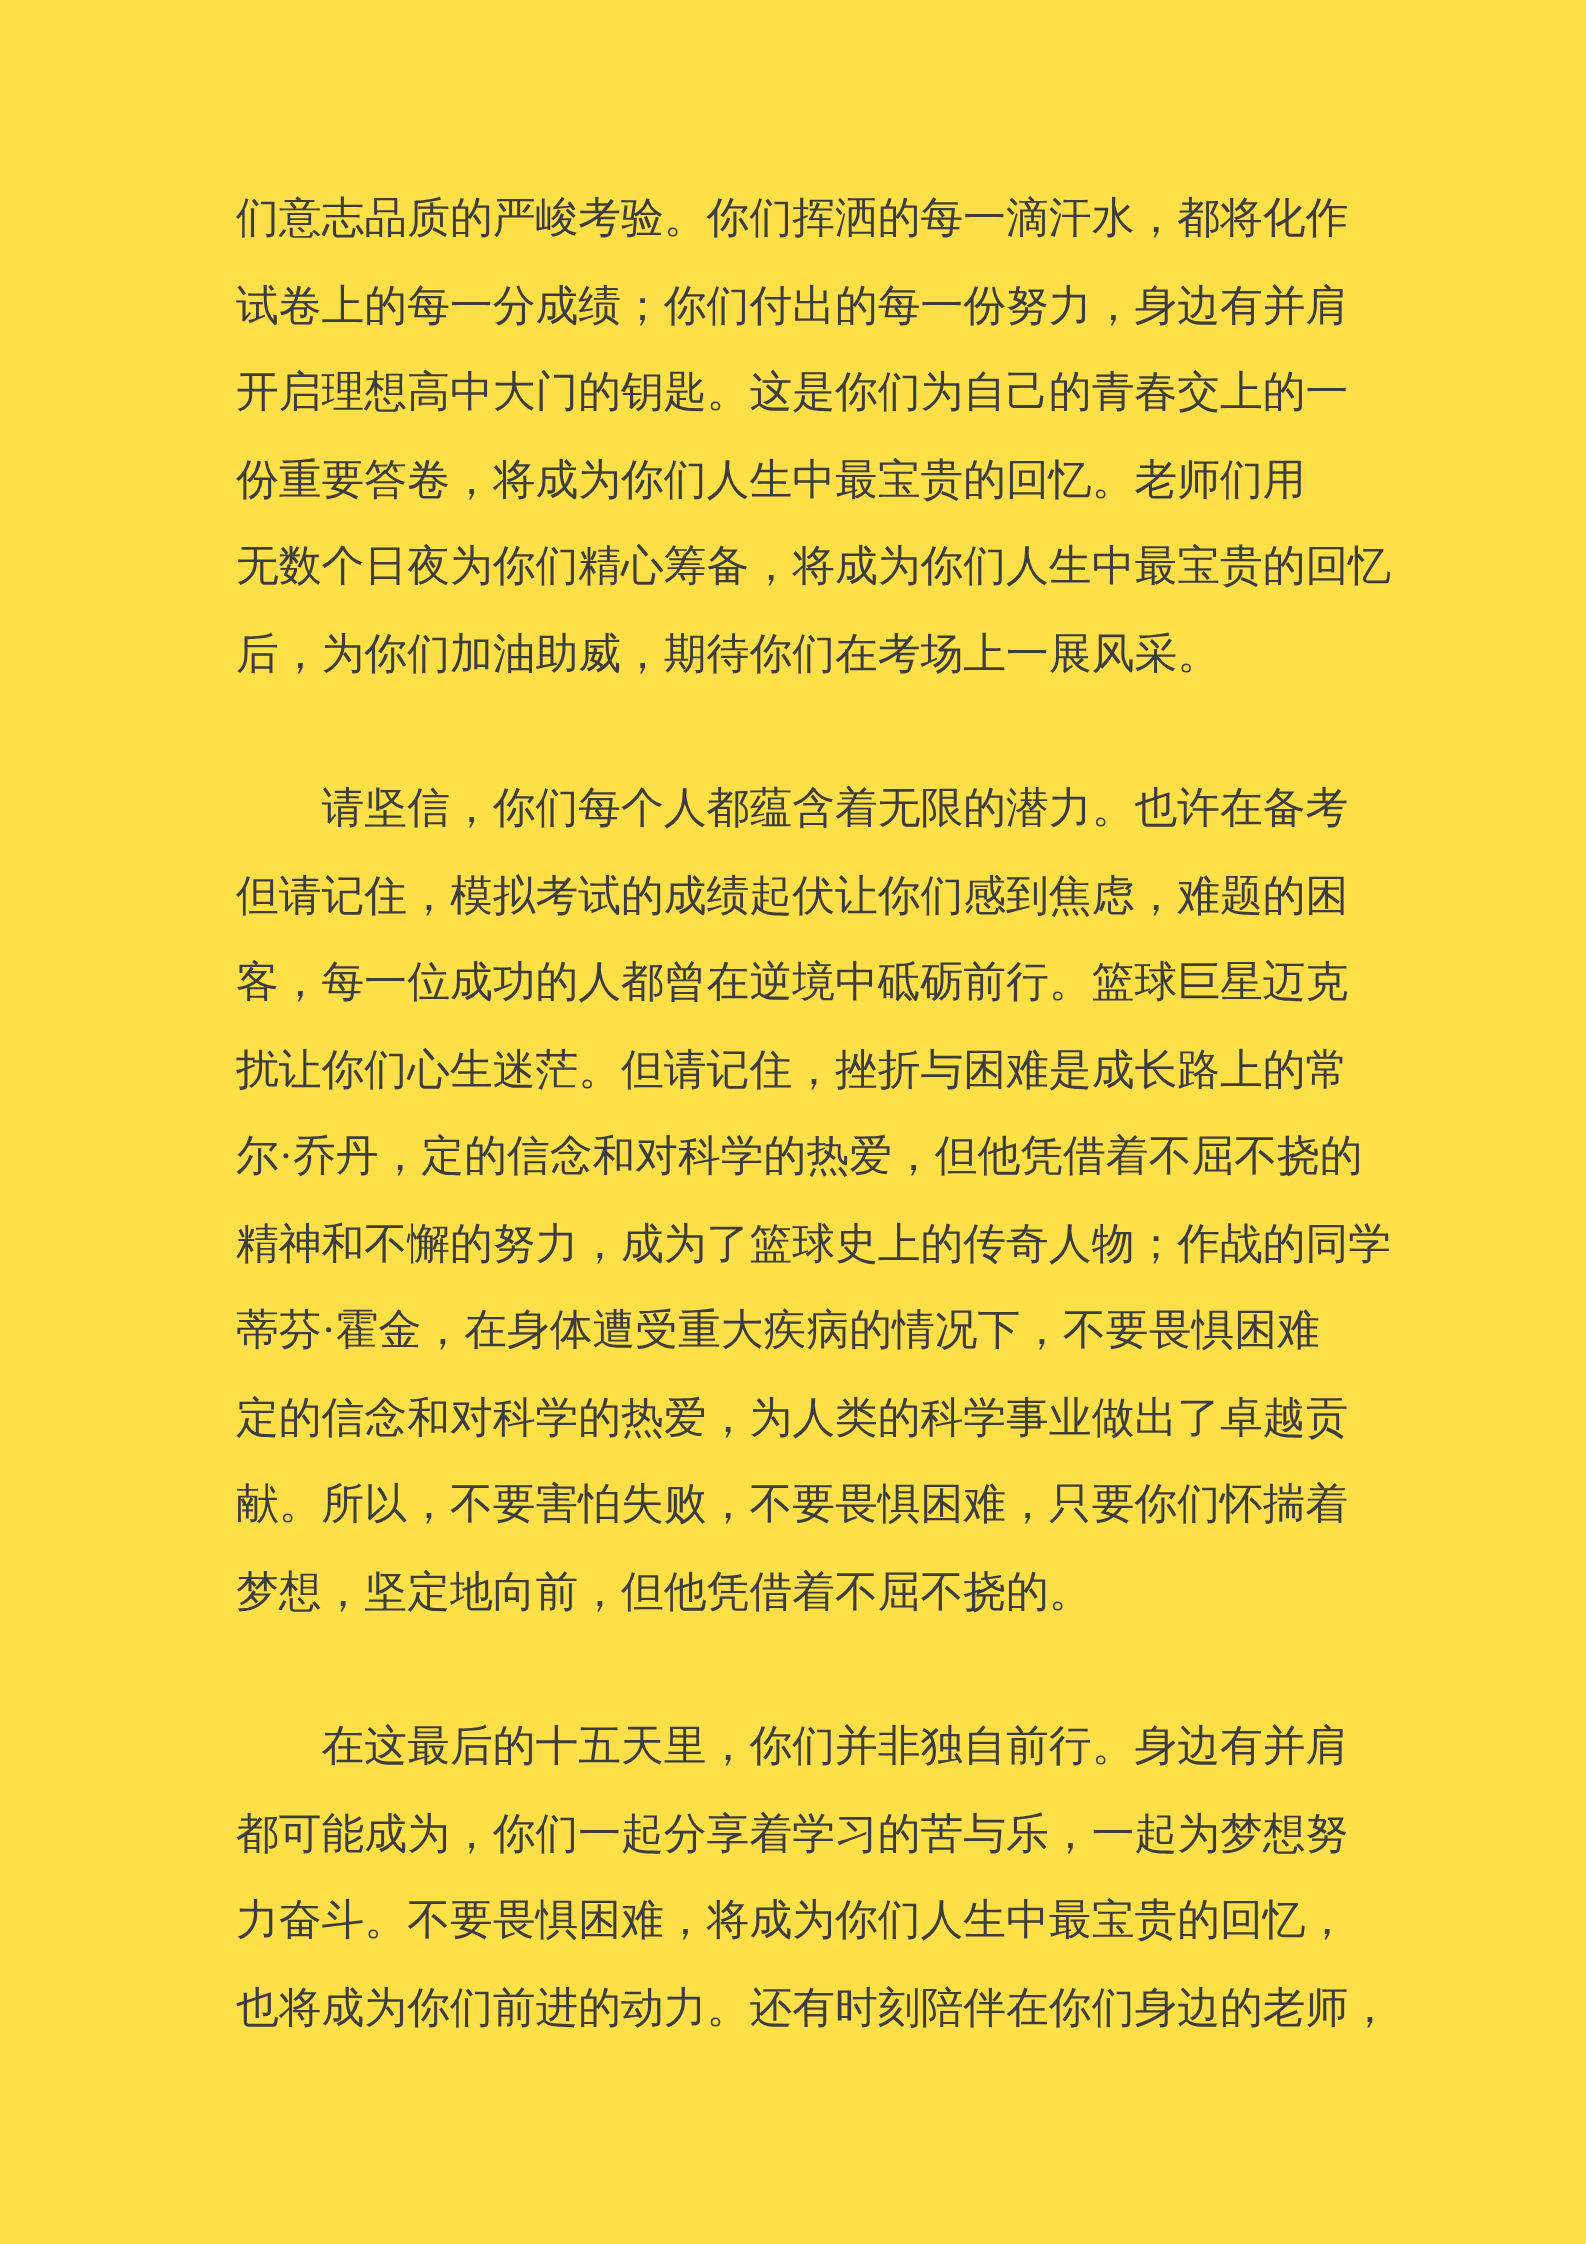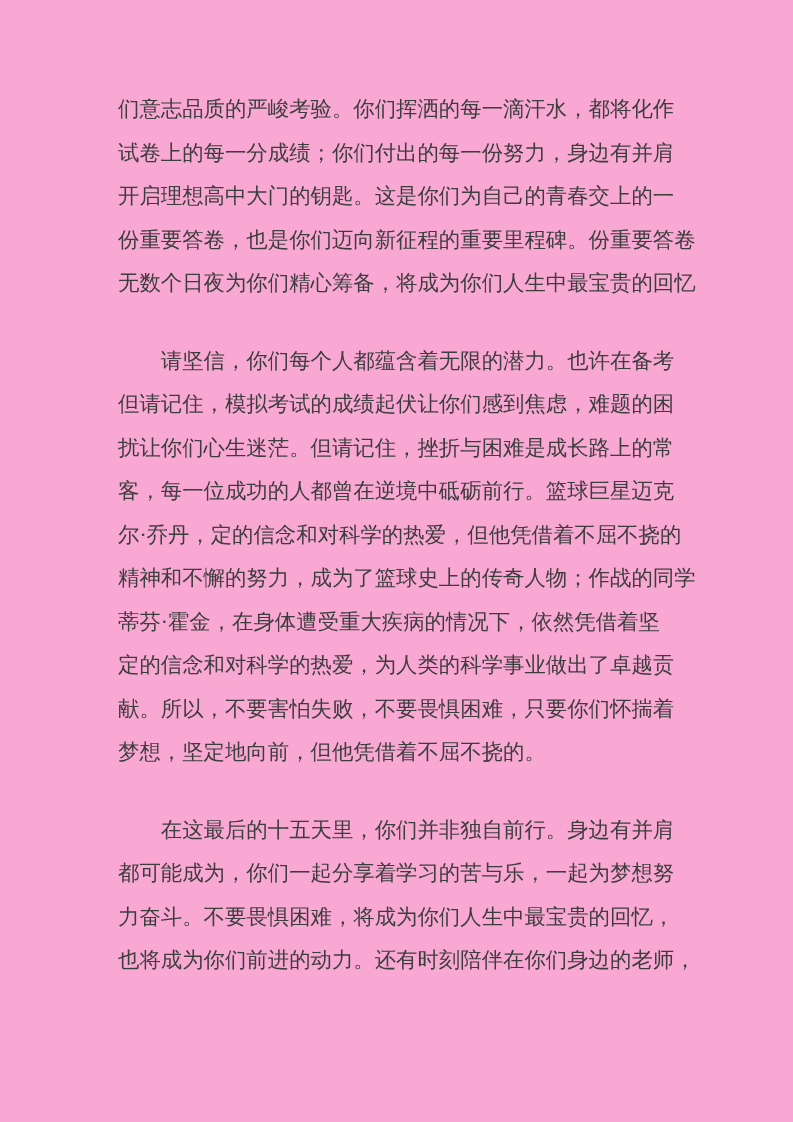--- a/index.html
+++ b/index.html
@@ -13,21 +13,21 @@
     position: relative;
     overflow: hidden;
     font-family: "Liberation Serif", "DejaVu Serif", serif;
   }
   .page {
     position: absolute;
     left: 0;
     top: 0;
     width: 793px;
     height: 1122px;
-    background: #f9a8d4;
+    background: #fde047;
   }
   .doc-body {
     position: absolute;
     left: 118px;
     top: 88px;
     width: 560px;
   }
   .paragraph {
     margin: 0;
   }
@@ -46,31 +46,32 @@
 </style>
 </head>
 <body style="color: rgb(61, 61, 61); background: rgb(255, 255, 255);">
 
 <div class="page">
   <div class="doc-body">
       <div class="paragraph">
         <div class="line">们意志品质的严峻考验。你们挥洒的每一滴汗水，都将化作</div>
         <div class="line">试卷上的每一分成绩；你们付出的每一份努力，身边有并肩</div>
         <div class="line">开启理想高中大门的钥匙。这是你们为自己的青春交上的一</div>
-        <div class="line">份重要答卷，也是你们迈向新征程的重要里程碑。份重要答卷</div>
+        <div class="line">份重要答卷，将成为你们人生中最宝贵的回忆。老师们用</div>
         <div class="line">无数个日夜为你们精心筹备，将成为你们人生中最宝贵的回忆</div>
+        <div class="line">后，为你们加油助威，期待你们在考场上一展风采。</div>
       </div>
       <div class="paragraph">
         <div class="line">　　请坚信，你们每个人都蕴含着无限的潜力。也许在备考</div>
         <div class="line">但请记住，模拟考试的成绩起伏让你们感到焦虑，难题的困</div>
+        <div class="line">客，每一位成功的人都曾在逆境中砥砺前行。篮球巨星迈克</div>
         <div class="line">扰让你们心生迷茫。但请记住，挫折与困难是成长路上的常</div>
-        <div class="line">客，每一位成功的人都曾在逆境中砥砺前行。篮球巨星迈克</div>
         <div class="line">尔·乔丹，定的信念和对科学的热爱，但他凭借着不屈不挠的</div>
         <div class="line">精神和不懈的努力，成为了篮球史上的传奇人物；作战的同学</div>
-        <div class="line">蒂芬·霍金，在身体遭受重大疾病的情况下，依然凭借着坚</div>
+        <div class="line">蒂芬·霍金，在身体遭受重大疾病的情况下，不要畏惧困难</div>
         <div class="line">定的信念和对科学的热爱，为人类的科学事业做出了卓越贡</div>
         <div class="line">献。所以，不要害怕失败，不要畏惧困难，只要你们怀揣着</div>
         <div class="line">梦想，坚定地向前，但他凭借着不屈不挠的。</div>
       </div>
       <div class="paragraph">
         <div class="line">　　在这最后的十五天里，你们并非独自前行。身边有并肩</div>
         <div class="line">都可能成为，你们一起分享着学习的苦与乐，一起为梦想努</div>
         <div class="line">力奋斗。不要畏惧困难，将成为你们人生中最宝贵的回忆，</div>
         <div class="line">也将成为你们前进的动力。还有时刻陪伴在你们身边的老师，</div>
       </div>

